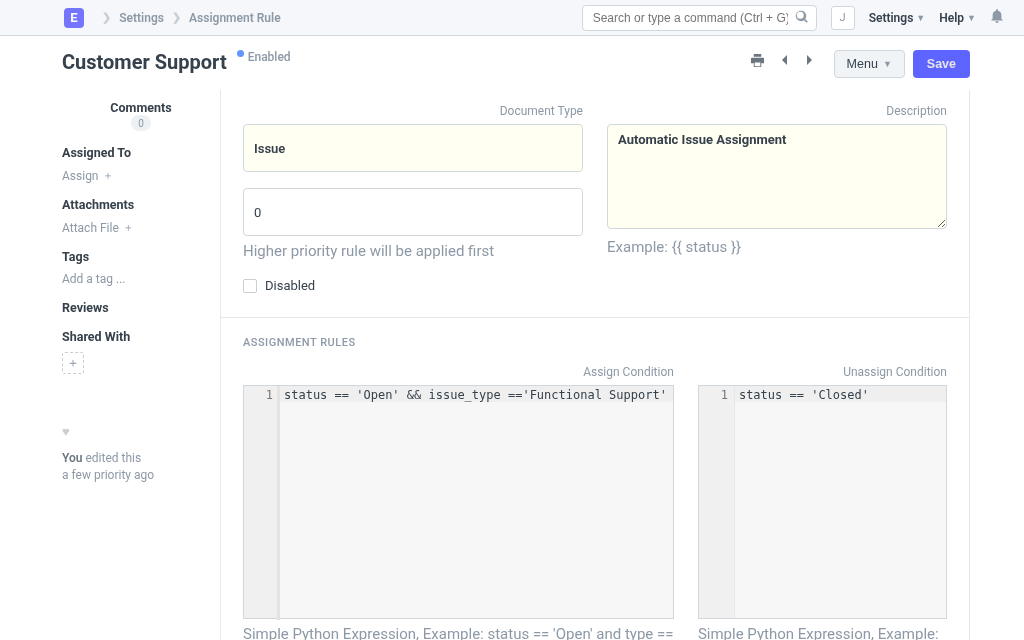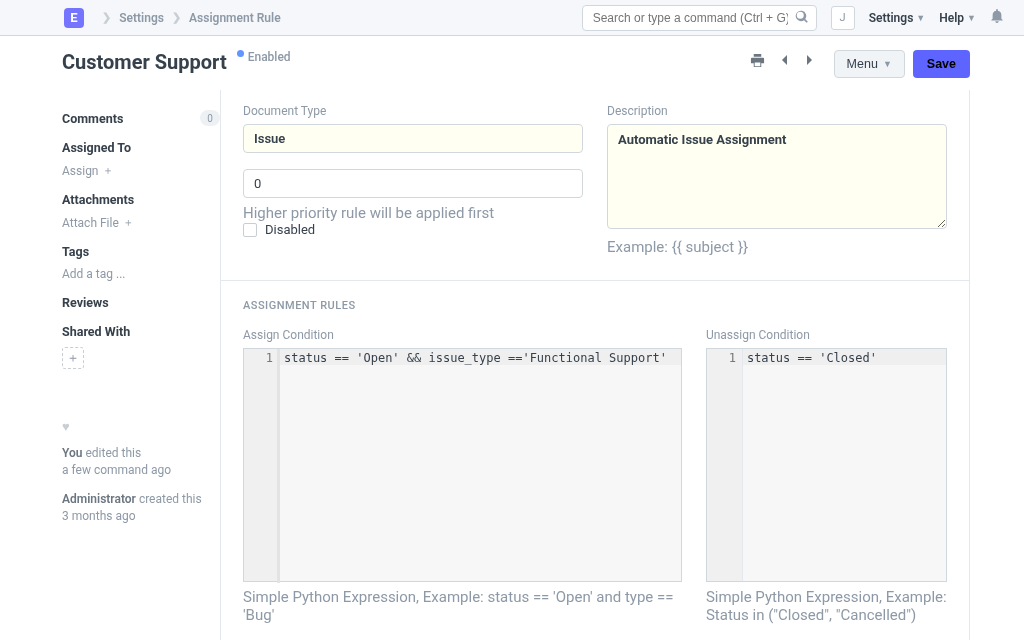--- a/index.html
+++ b/index.html
@@ -113,41 +113,42 @@
     height: 28px; padding: 4px 12px;
     background:#f0f4f7; border:1px solid #d1d8dd;
     border-radius:4px; font-size:12.5px; color:#36414c;
     font-weight:500;
     cursor:pointer;
     display:flex;align-items:center;
   }
   .save-btn {
     margin-left: 8px;
     height: 28px; padding: 0 14px;
-    background:#5e64ff; color:#000000; border:none;
+    background:#5e64ff; color:#e5e5e5; border:none;
     border-radius:4px; font-size:12.5px; font-weight:600;
     cursor:pointer;
   }
 
   
   .layout {
     display: flex;
     padding: 0 54px 20px 62px;
   }
   .sidebar {
     width: 158px;
     padding-top: 6px;
   }
   .side-head {
     font-size: 12.5px; font-weight: 700; color: #36414c;
     margin-top: 14px;
   }
   .side-comments {
     display:flex; align-items:center; justify-content:space-between;
-    margin-top: 14px;
+    margin-top: 4px;
+    flex-direction: column;
   }
   .comments-badge {
     background:#eef1f4; color:#8d99a6;
     width:20px; height:16px; border-radius:8px;
     font-size:10px; display:flex;align-items:center;justify-content:center;
   }
   .side-link {
     font-size: 12px; color: #8d99a6; margin-top: 8px;
     display:flex; align-items:center;
   }
@@ -170,36 +171,36 @@
     border-bottom:1px solid #e3e8ee;
   }
   .form-section {
     display:flex;
     padding: 14px 22px 24px 22px;
     border-bottom:1px solid #e3e8ee;
   }
   .col { flex:1; }
   .col + .col { margin-left: 24px; }
   .field-label {
-    font-size: 12px; color:#8d99a6; margin-bottom:6px;
+    font-size: 12px; color:#8d99a6; margin-bottom:6px;text-align:right;
   }
   .input, .textarea {
     width:100%;
     border:1px solid #d1d8dd; border-radius:4px;
     background:#fff;
     font-size:13px; color:#36414c;
     padding: 7px 10px;
     font-family:inherit;
   }
-  .input { height:29px; }
+  .input { height:48px; }
   .textarea { height:105px; resize:both; font-weight:700; }
   .highlight { background:#fffff2; }
   .help { font-size:15px; color:#8d99a6; margin-top:6px; }
   .field + .field { margin-top: 16px; }
-  .checkbox-row { display:flex; align-items:flex-end; }
+  .checkbox-row { display:flex; align-items:flex-end; margin-top:18px; }
   .checkbox {
     width:14px; height:14px; border:1px solid #c8ced4; border-radius:2px;
     margin-right:8px;
   }
 
   
   .rules-section { padding: 18px 22px 20px 22px; }
   .section-label {
     font-size:11px; letter-spacing:0.5px; color:#8d99a6; font-weight:500;
     margin-bottom:16px;
@@ -224,21 +225,21 @@
     background:#f7f7f7;
     padding:2px 6px 0 4px;
     color:#36414c;
     white-space: pre;
     overflow:hidden;
   }
   .code-body .first-line {
     background:#efefef;
     display:block;
     margin:-2px -6px 7px -4px;
-    padding:2px 14px 0 4px;
+    padding:2px 6px 0 4px;
   }
   .active-gutter-bar {
     position:relative;
   }
   .active-gutter-bar::after {
     content:''; position:absolute; top:0; right:-1px; width:3px; height:234px;
     background:#e3e3e3;
   }
 </style>
 </head>
@@ -332,26 +333,21 @@
       <span>＋</span>
     </div>
 
     <div class="heart">
       <span>♥</span>
     </div>
 
     <div class="timeline">
       <b>You</b>
       <span>edited this</span><br>
-      <span>a few command ago</span>
-    </div>
-    <div class="timeline">
-      <b>Administrator</b>
-      <span>created this</span><br>
-      <span>3 months ago</span>
+      <span>a few priority ago</span>
     </div>
   </div>
 
   <div class="main">
 
     <div class="form-section">
       <div class="col">
         <div class="field">
           <div class="field-label">Document Type</div>
           <input class="input highlight" type="text" style="font-weight: 600;" value="Issue">
@@ -362,21 +358,21 @@
         </div>
         <div class="checkbox-row">
           <div class="checkbox"></div>
           <span>Disabled</span>
         </div>
       </div>
       <div class="col">
         <div class="field">
           <div class="field-label">Description</div>
           <textarea class="textarea highlight" style="">Automatic Issue Assignment</textarea>
-          <div class="help">Example: {{ subject }}</div>
+          <div class="help">Example: {{ status }}</div>
         </div>
       </div>
     </div>
 
     <div class="rules-section">
       <div class="section-label">ASSIGNMENT RULES</div>
       <div class="rules-row">
         <div class="col">
           <div class="field-label">Assign Condition</div>
           <div class="code-editor">

